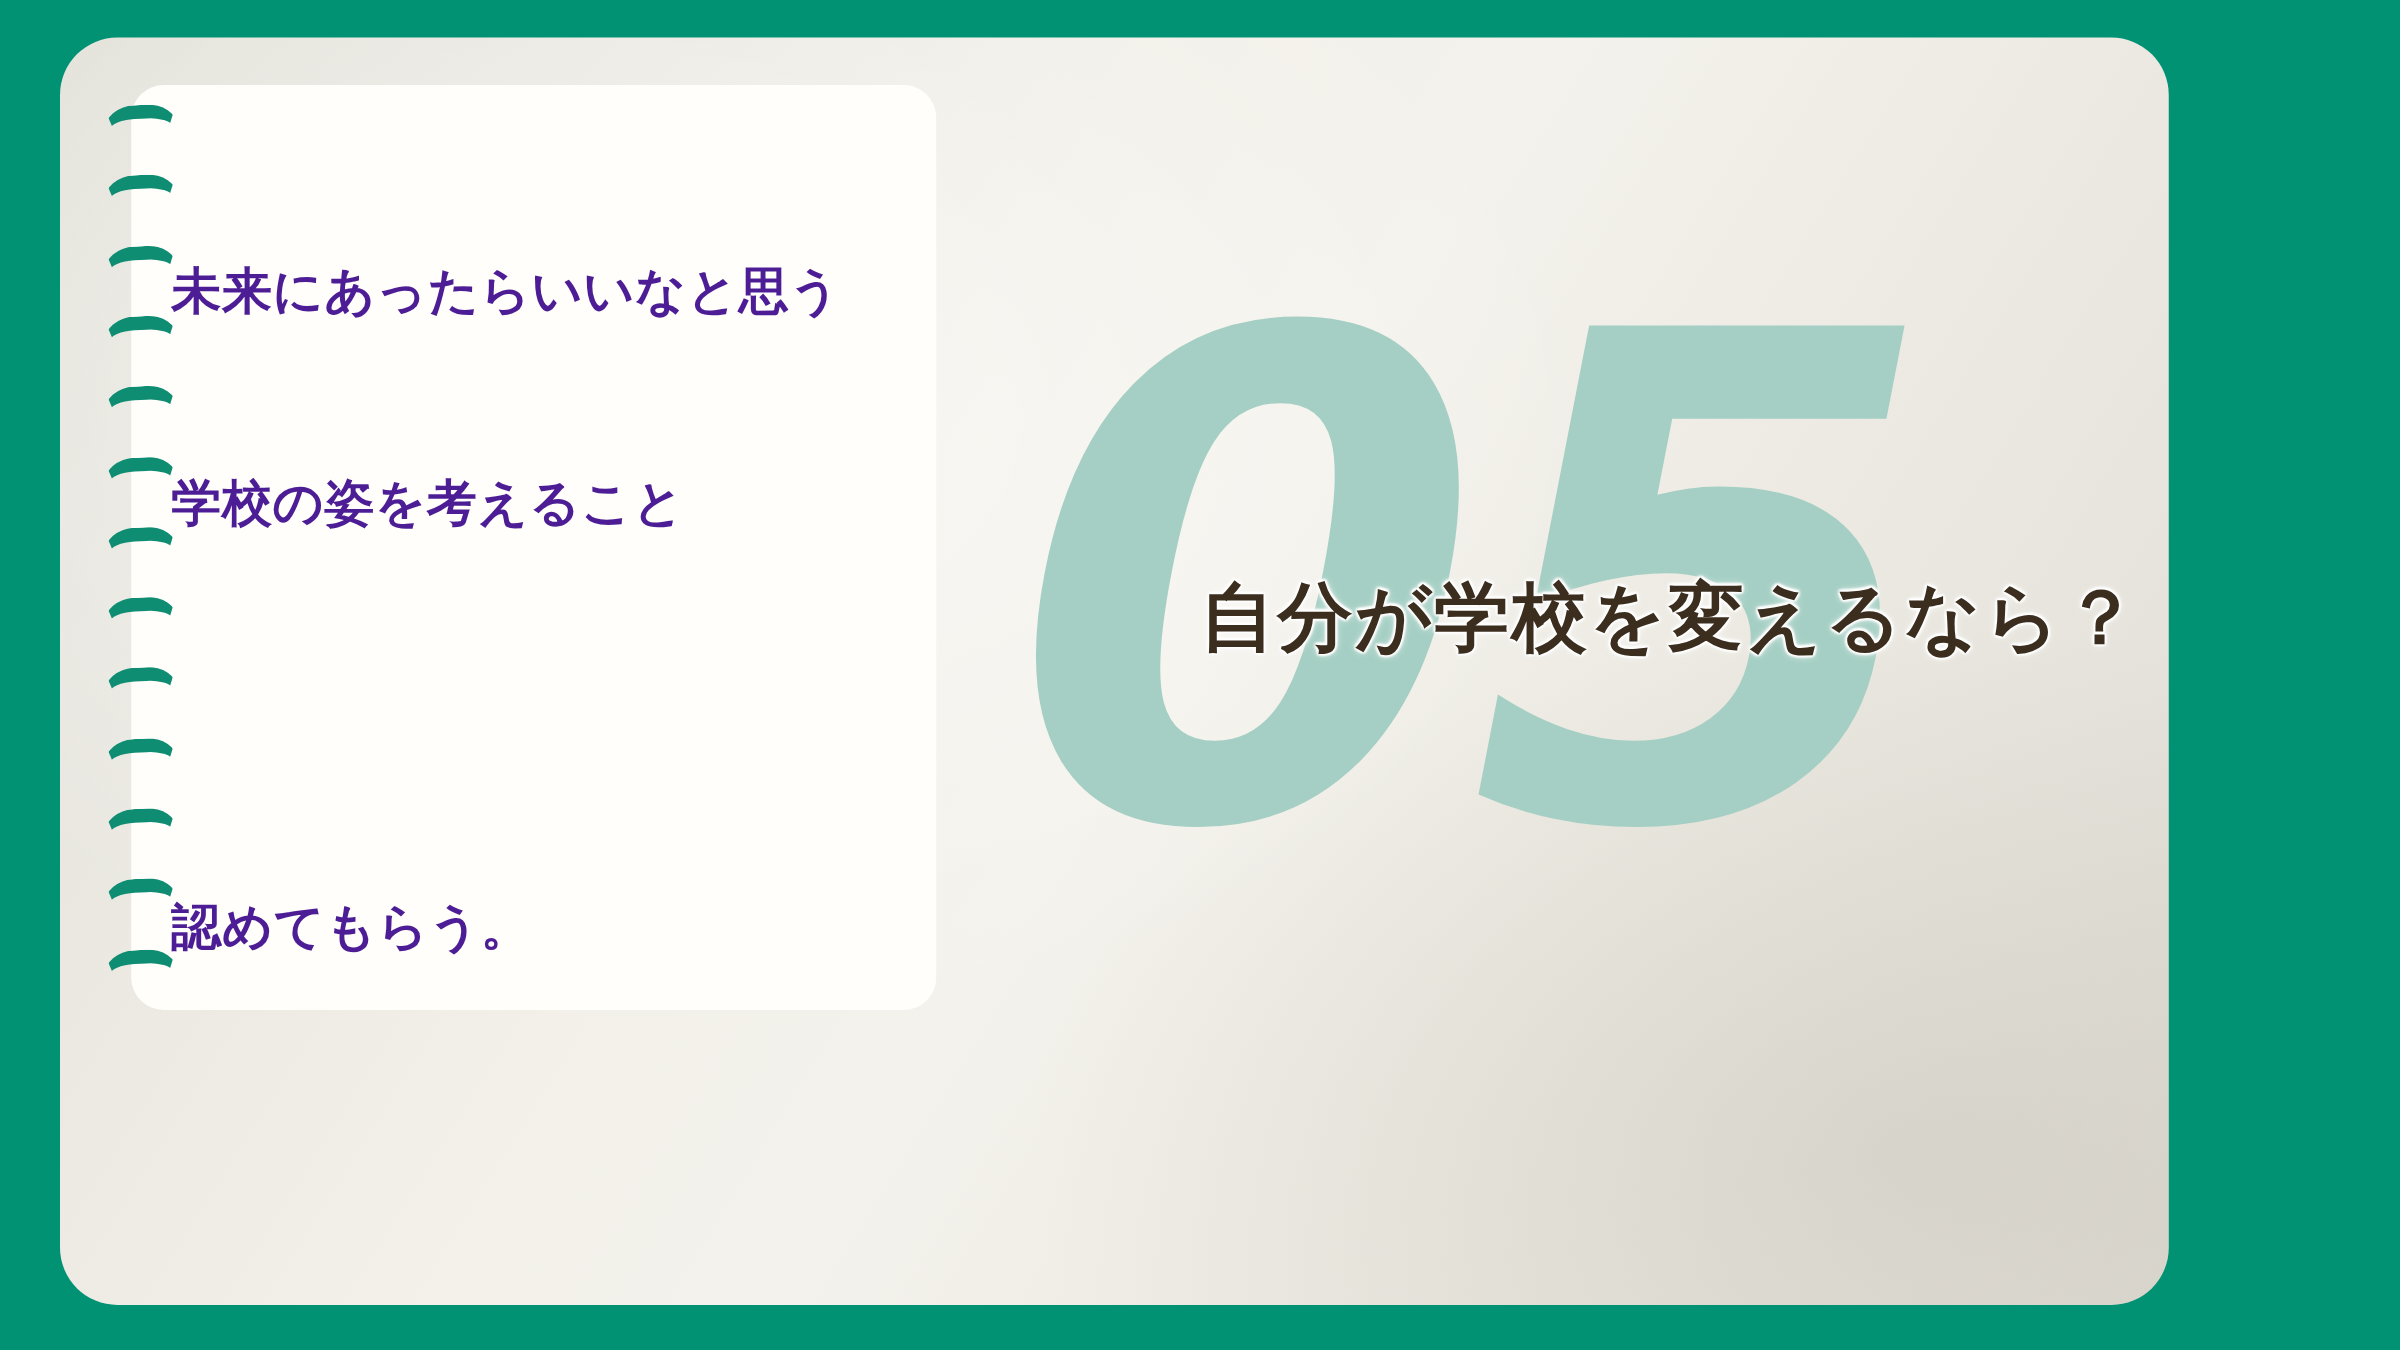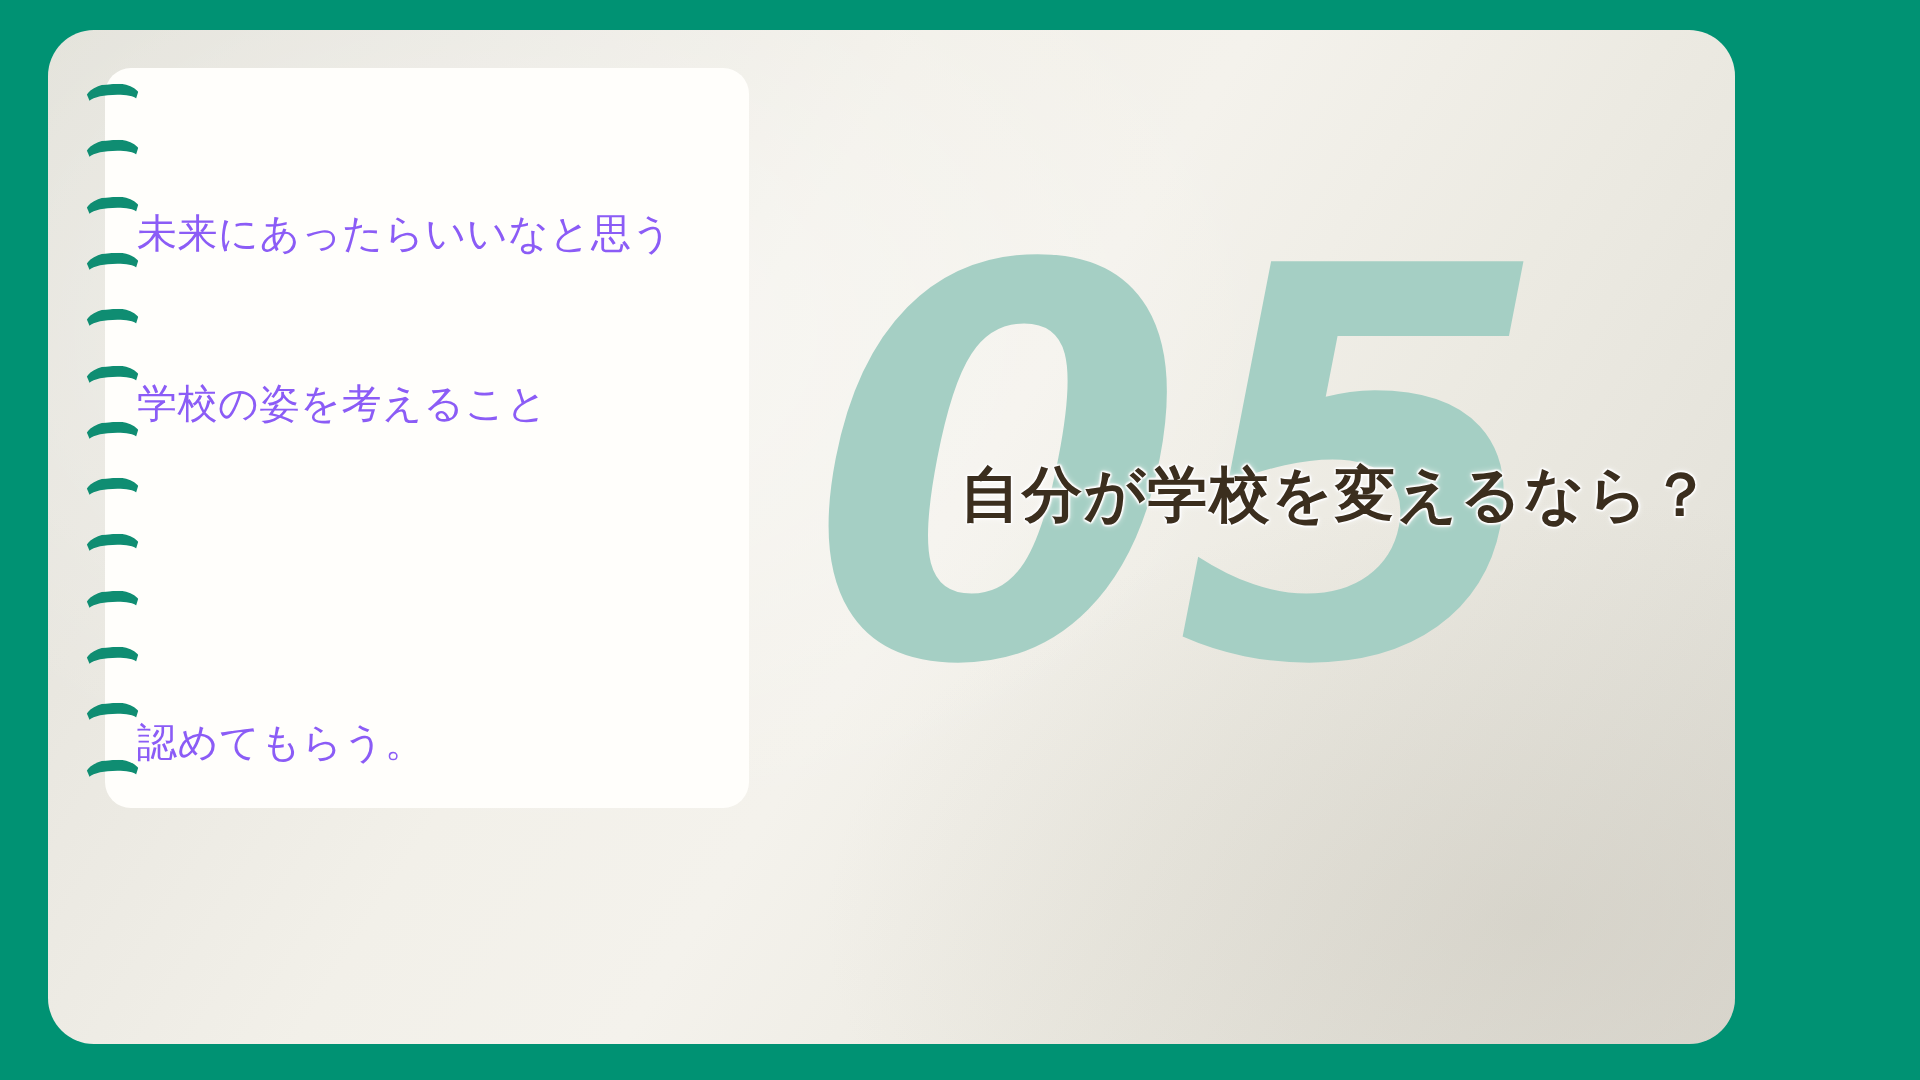--- a/index.html
+++ b/index.html
@@ -78,24 +78,24 @@
     background: #fffefb;
     border-radius: 26px 26px 26px 26px;
     box-shadow: 0 0 0 0 rgba(0,0,0,0);
   }
   .paper-lines {
     position: absolute;
     left: 32px;
     top: 24px;
     right: 10px;
     bottom: 10px;
-    color: #8b5cf6;
+    color: #4c1d95;
     font-size: 40px;
     line-height: 56.5px;
-    font-weight: 400;
+    font-weight: 700;
     letter-spacing: 0.5px;
     white-space: pre;
   }
   .paper-lines .ln {
     display: block;
     height: 56.5px;
   }
   .paper-lines .ln.blank {
     color: transparent;
   }

